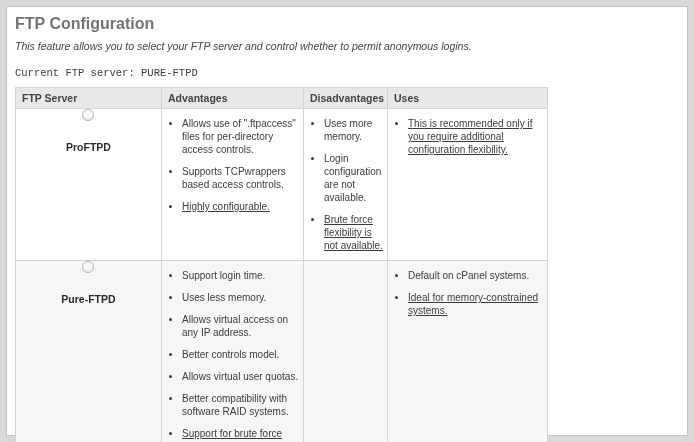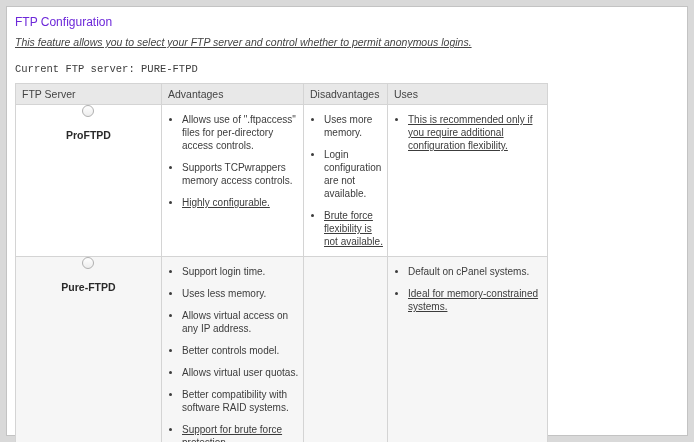--- a/index.html
+++ b/index.html
@@ -11,31 +11,30 @@
   }
   .page-frame {
     position: absolute;
     left: 6px; top: 6px; right: 6px; bottom: 6px;
     background: #ffffff;
     border: 1px solid #c3c3c3;
     padding: 8px 8px 0 8px;
     color: #3c3c3c;
   }
   .page-title {
-    font-size: 12px;
-    font-weight: normal;
-    color: #6d28d9;
+    font-size: 16px;
+    font-weight: bold;
+    color: #737373;
     margin-bottom: 7px;
   }
   .page-desc {
     font-size: 10.5px;
     font-style: italic;
     color: #444;
     margin-bottom: 15px;
-    text-decoration: underline;
   }
   .current-line {
     font-size: 10.5px;
     color: #3c3c3c;
     margin-bottom: 8px;
     font-family: Liberation Mono, monospace;
   }
   table.ftp-table {
     border-collapse: collapse;
     table-layout: fixed;
@@ -47,36 +46,36 @@
   table.ftp-table col.c-dis    { width: 84px;  }
   table.ftp-table col.c-notes  { width: 160px; }
   table.ftp-table th, table.ftp-table td {
     border: 1px solid var(--border-color, #d4d4d4);
     vertical-align: top;
     font-size: 10px;
   }
   table.ftp-table th {
     background: var(--header-bg, #e8e8e8);
     text-align: left;
-    font-weight: normal;
+    font-weight: bold;
     color: #444;
     font-size: 10.5px;
     padding: 4px 6px;
     height: 20px;
   }
   tbody tr:nth-child(2) td { background: var(--row-alt-bg, #f6f6f6); }
   tbody tr:nth-child(1) td { height: 113px; }
   tbody tr:nth-child(2) td { height: 182px; }
   tbody tr:nth-child(3) td { height: 44px; }
   td.server-cell { vertical-align: middle; text-align: center; }
   .radio-wrap {
     display: inline-flex;
     flex-direction: column;
     align-items: center;
-    gap: 12px;
+    gap: 20px;
   }
   .radio {
     display: inline-block;
     width: 12px; height: 12px;
     border-radius: 50%;
     border: 1px solid #b0b0b0;
     background: linear-gradient(#ffffff, #ededed);
     position: relative;
     cursor: pointer;
   }
@@ -121,21 +120,21 @@
     </thead>
     <tbody id="table-body">
         <tr>
           <td class="server-cell"><div class="radio-wrap">
               <span class="radio"></span>
               <span class="server-label">ProFTPD</span>
             </div></td>
           <td>
             <ul class="cell-list">
               <li>Allows use of ".ftpaccess" files for per-directory access controls.</li>
-              <li>Supports TCPwrappers memory access controls.</li>
+              <li>Supports TCPwrappers based access controls.</li>
               <li>Highly configurable.</li>
             </ul>
           </td>
           <td>
             <ul class="cell-list">
               <li>Uses more memory.</li>
               <li>Login configuration are not available.</li>
               <li>Brute force flexibility is not available.</li>
             </ul>
           </td>

